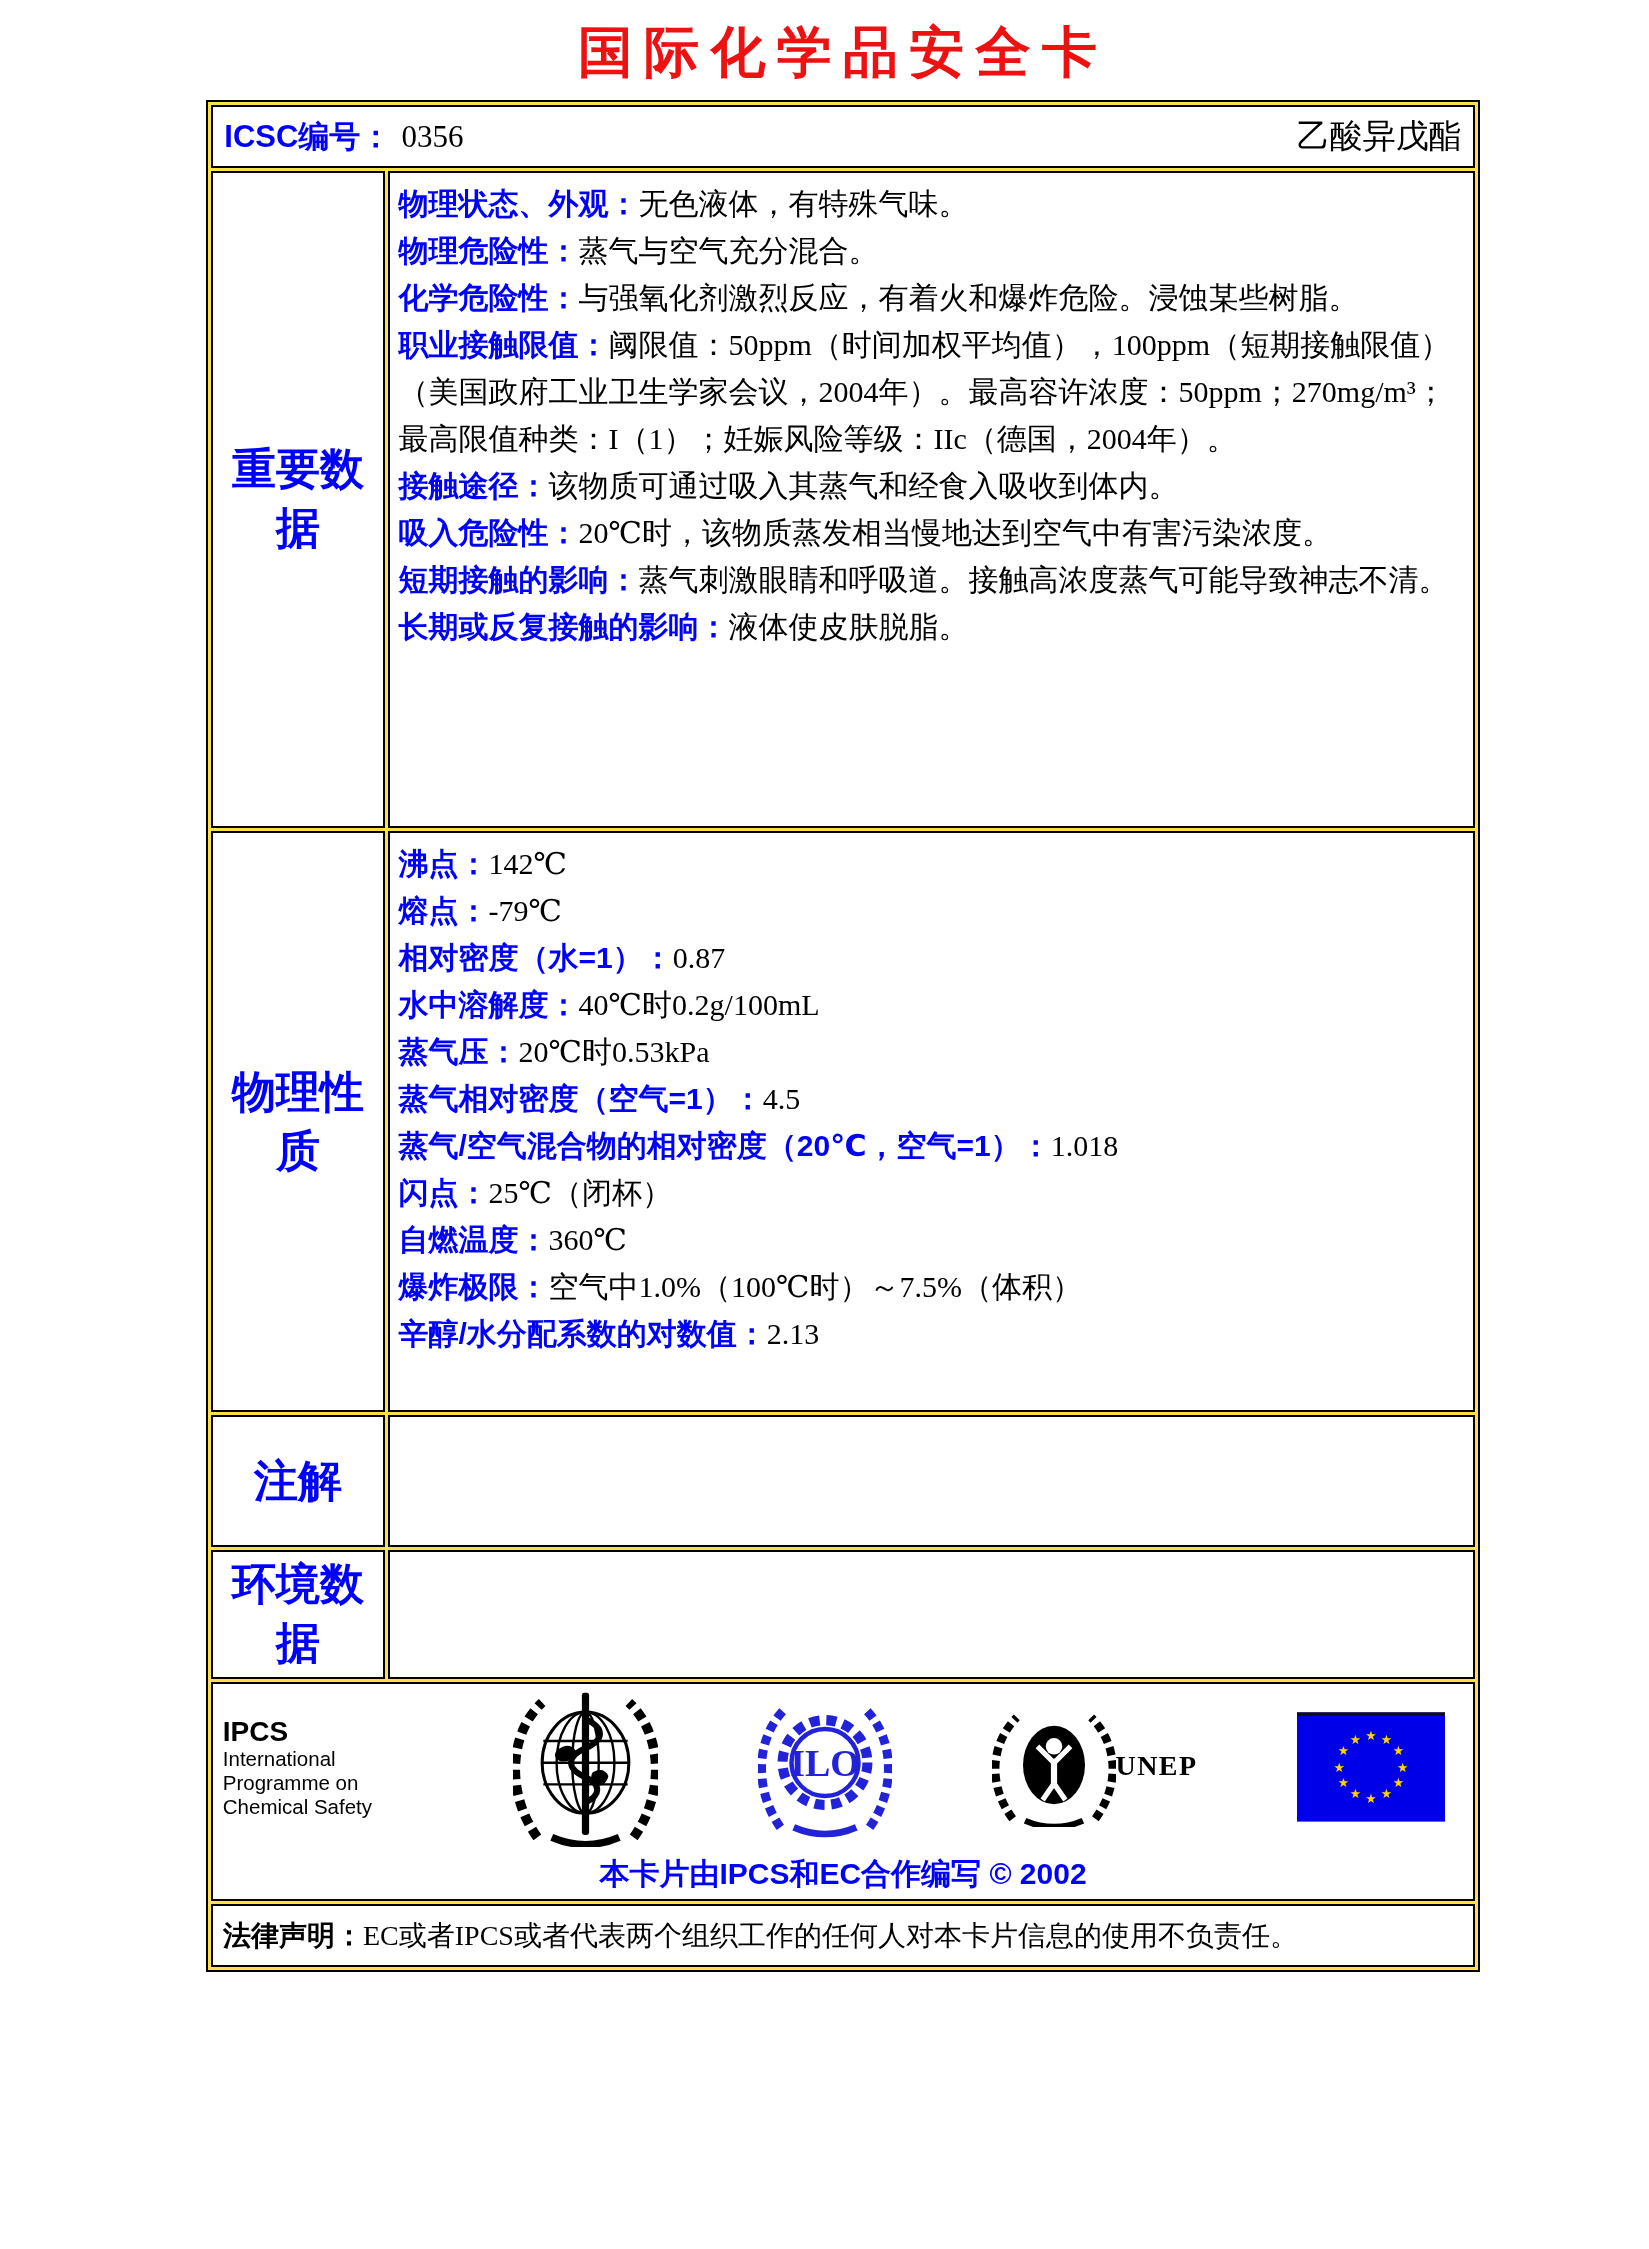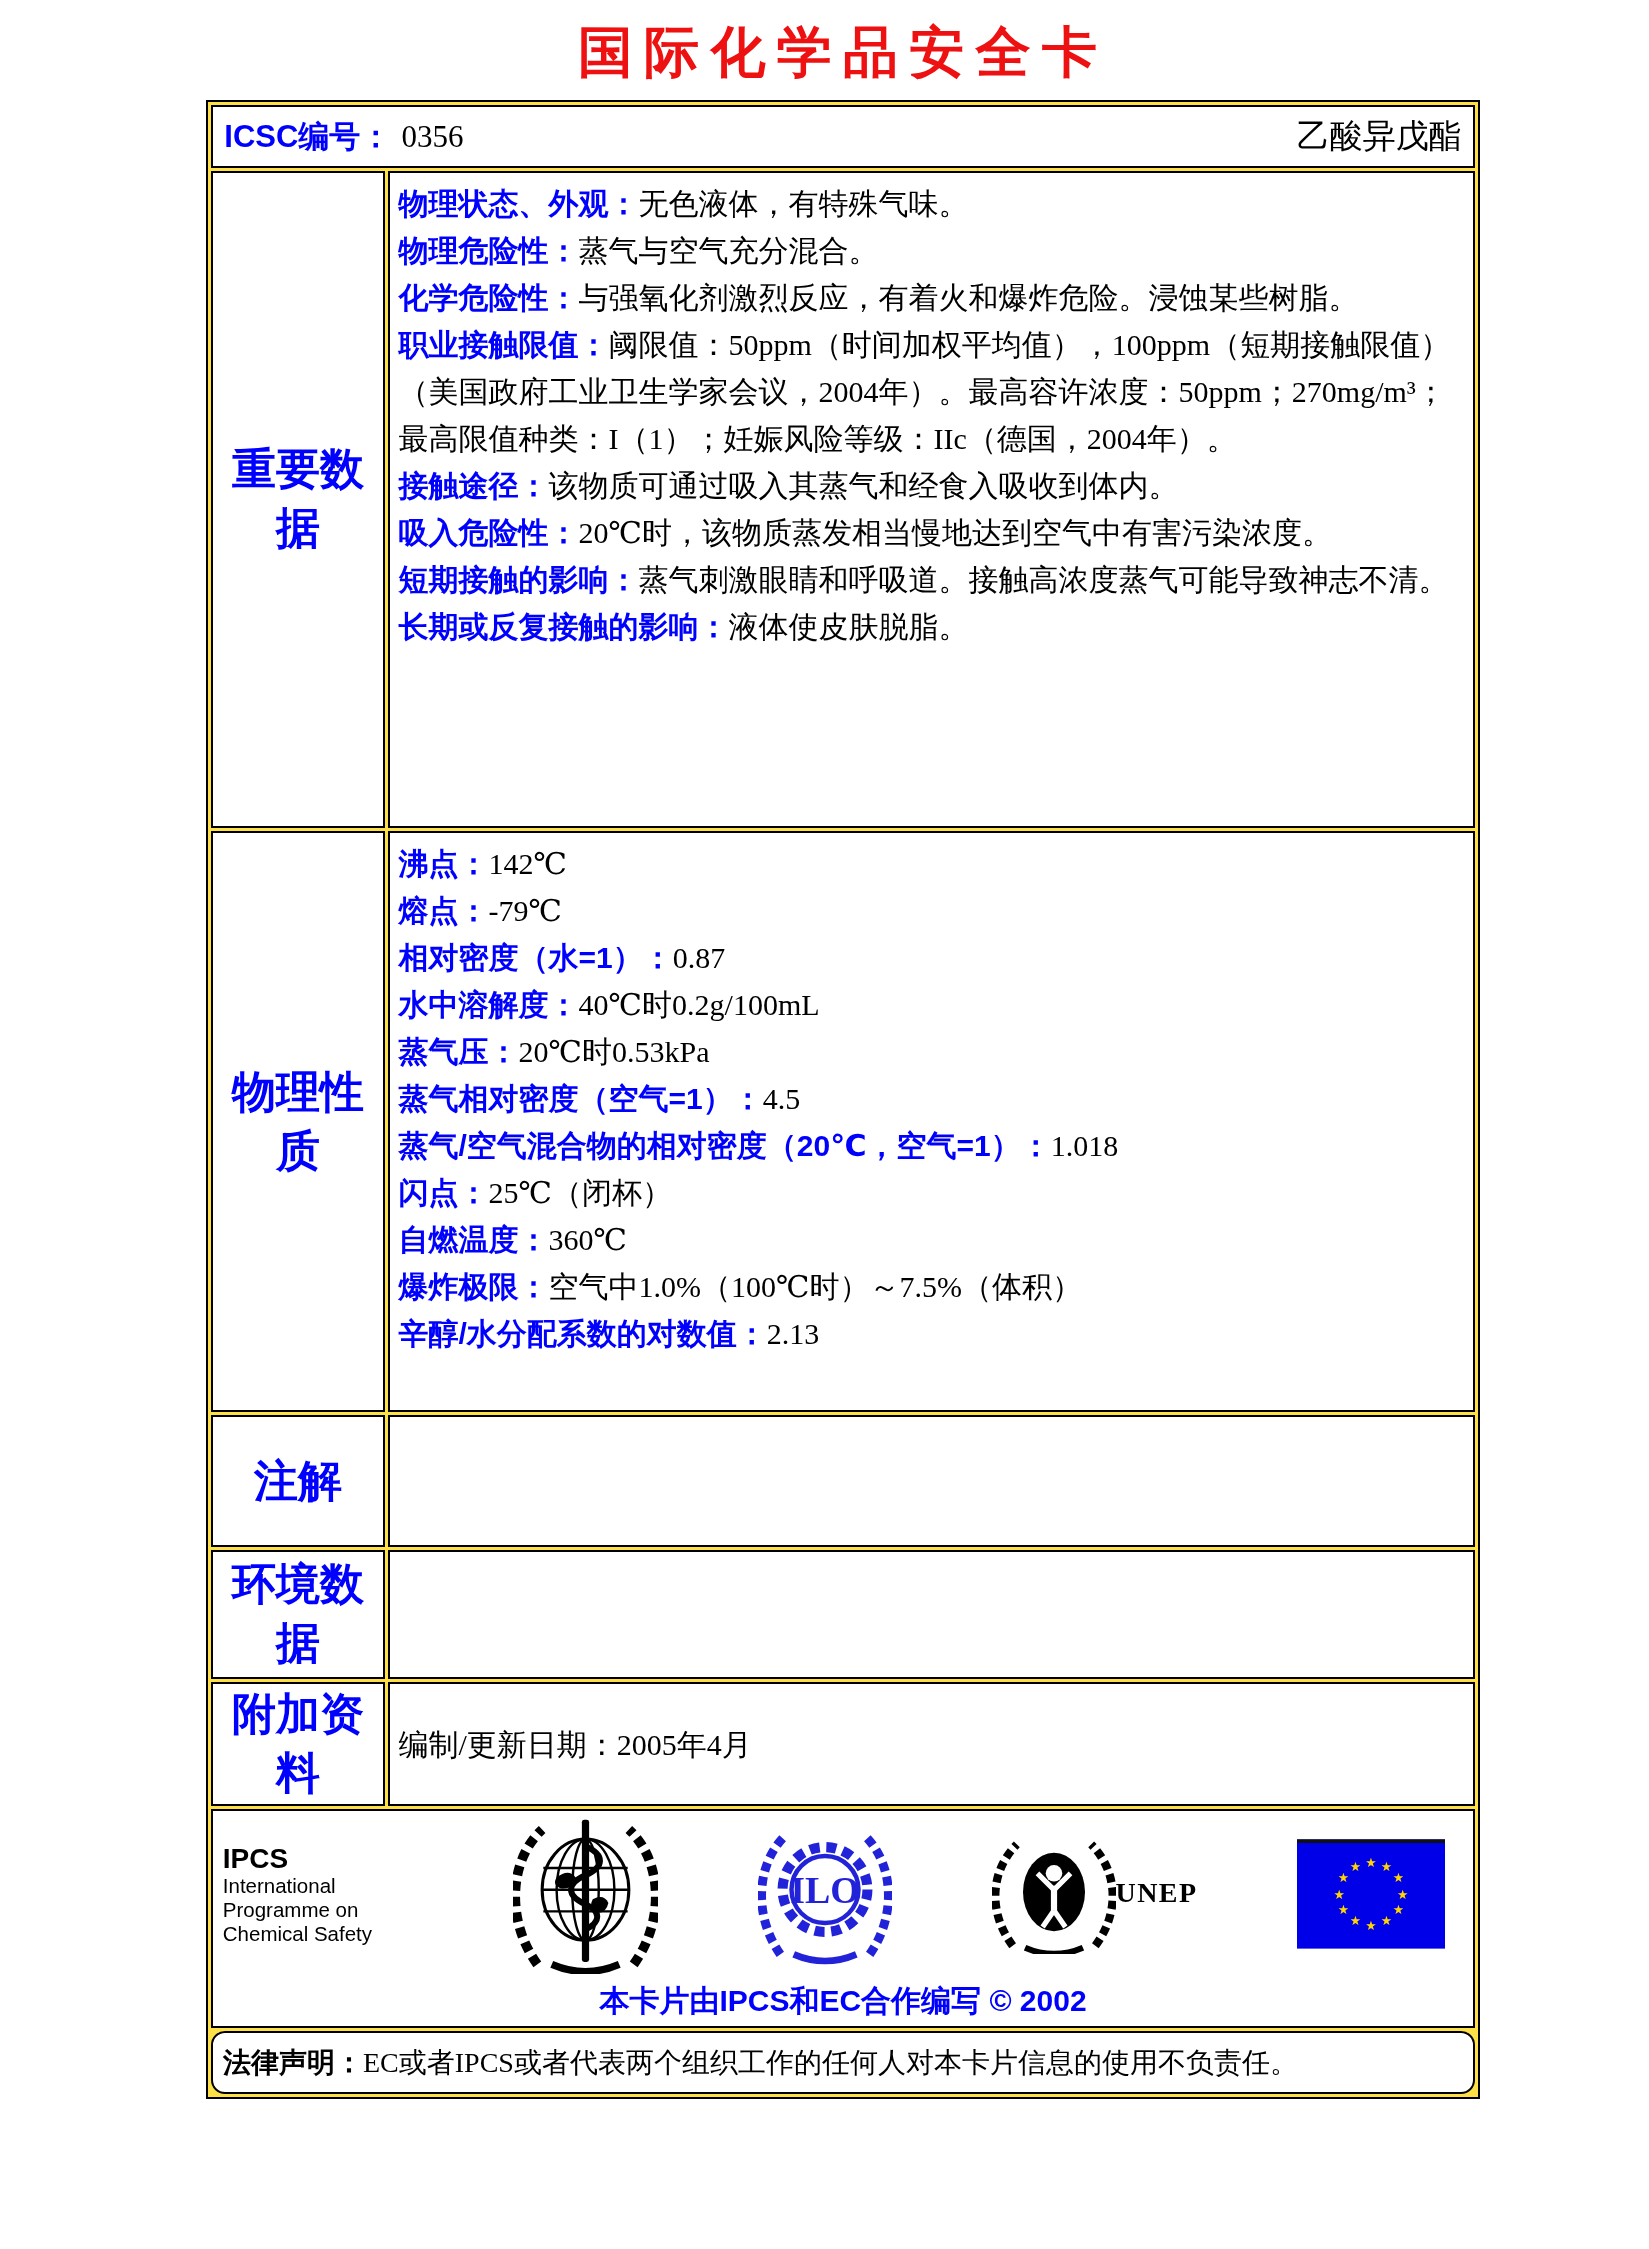--- a/index.html
+++ b/index.html
@@ -24,21 +24,21 @@
   .item{margin:0;}
   .item .k{color:#0000ff;font-weight:bold;
            font-family:"Liberation Sans","DejaVu Sans",sans-serif;}
   .item .v{color:#000;font-family:"Liberation Serif","DejaVu Serif",serif;margin-top:7px;}
   td.h-important{height:640px;}
   td.h-physical{height:565px;}
   td.h-env{height:112px;}
   td.h-notes{height:115px;}
   td.h-add{height:40px;vertical-align:middle;}
   td.h-logos{height:188px;vertical-align:middle;padding:4.2px 7px;}
-  td.h-legal{height:59px;vertical-align:middle;padding:0 10px;border-radius:14px;}
+  td.h-legal{height:59px;vertical-align:middle;padding:0 10px;}
   .logo-row{display:flex;align-items:center;justify-content:space-between;padding:0 21px 0 2.8px;}
   .ipcs-block{width:191px;color:#000;font-family:"Liberation Sans","DejaVu Sans",sans-serif;}
   .ipcs-title{font-weight:bold;font-size:28px;line-height:31px;}
   .ipcs-sub{font-size:20.5px;line-height:24px;}
   .logo-box{display:flex;flex-direction:row;align-items:center;}
   .unep-caption{font-family:"Liberation Serif","DejaVu Serif",serif;font-weight:bold;
                 font-size:28px;line-height:27px;color:#000;letter-spacing:1.4px;margin-top:-4.2px;}
   .credit-line{text-align:center;margin-top:7px;color:#0000ff;font-weight:bold;font-size:30px;
                font-family:"Liberation Sans","DejaVu Sans",sans-serif;}
   .legal-flex{font-size:28px;}
@@ -100,26 +100,20 @@
     <tr>
       <td class="rowlabel">注解</td>
       <td class="content h-notes"></td>
     </tr>
 
     <tr>
       <td class="rowlabel">环境数据</td>
       <td class="content h-env"></td>
     </tr>
 
-    <tr>
-      <td class="rowlabel">附加资料</td>
-      <td class="content h-add">
-            <div class="item"><span class="v">编制/更新日期：2005年4月</span></div>
-          </td>
-    </tr>
 
     <tr>
       <td class="h-logos" colspan="2">
         <div class="logo-row">
           <div class="ipcs-block">
             <div class="ipcs-title">IPCS</div>
             <div class="ipcs-sub">International</div>
             <div class="ipcs-sub">Programme on</div>
             <div class="ipcs-sub">Chemical Safety</div>
           </div>

